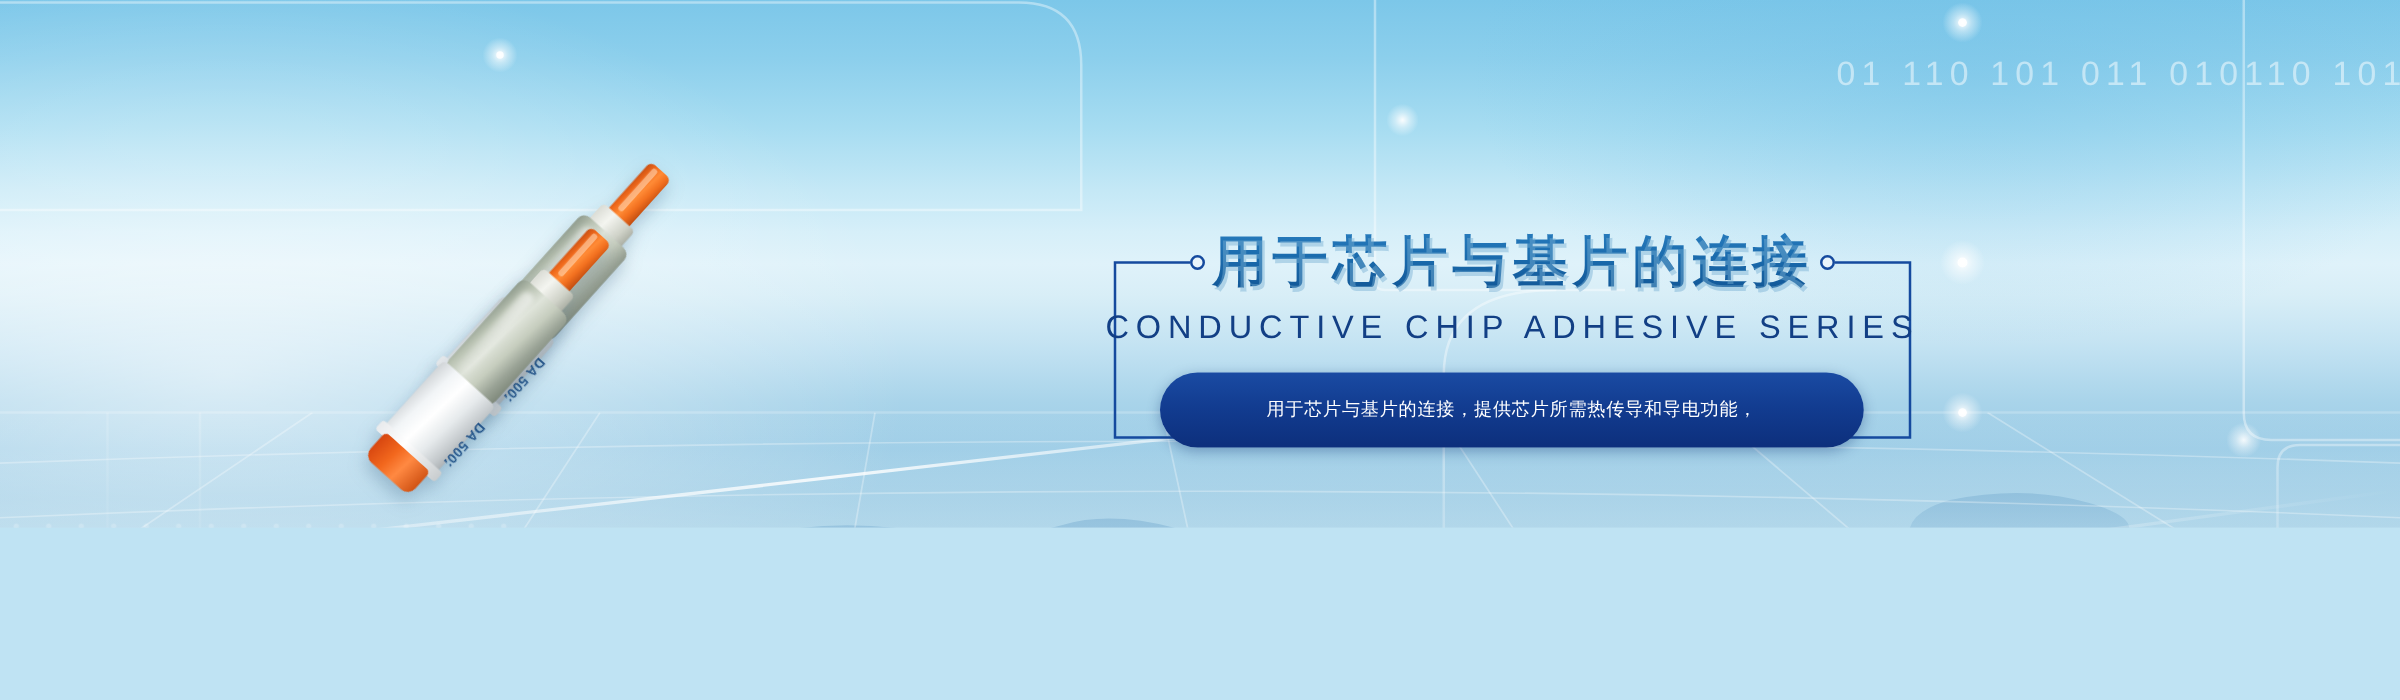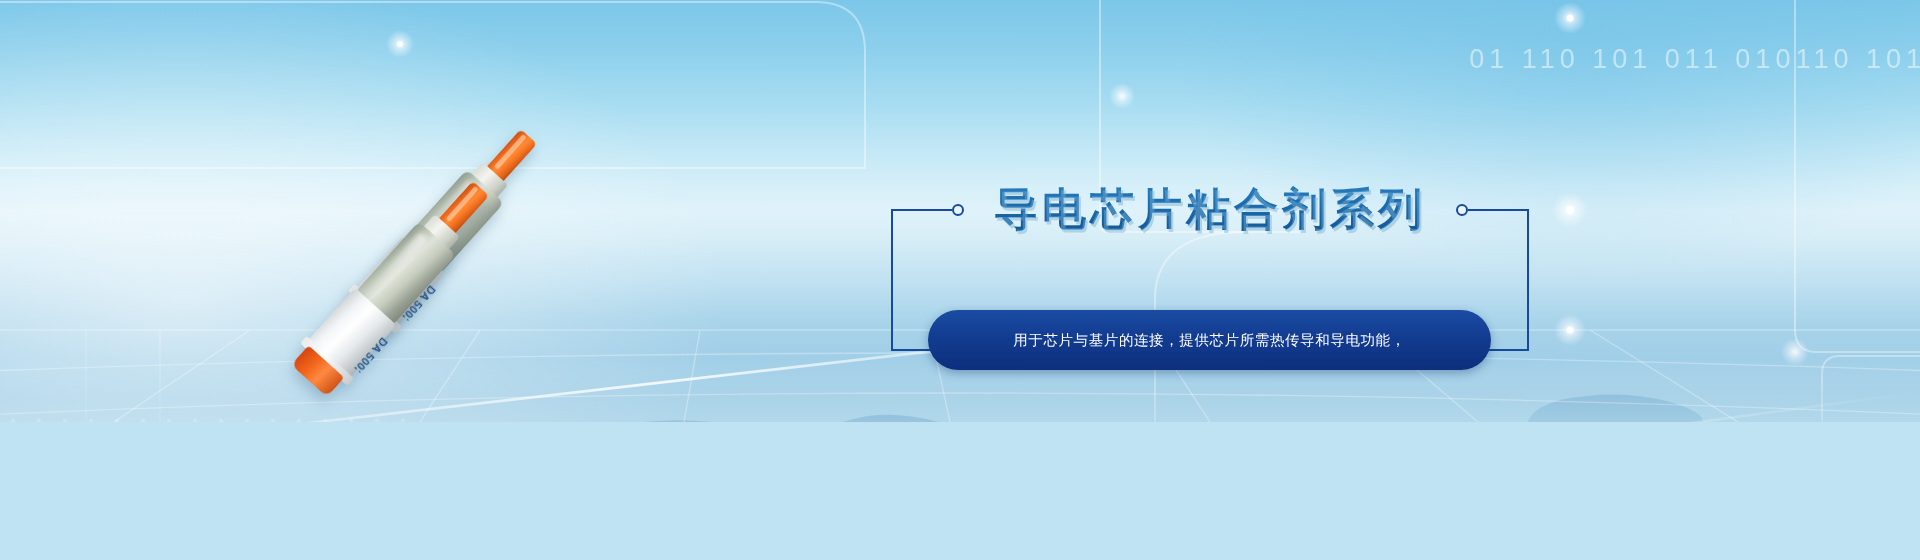--- a/index.html
+++ b/index.html
@@ -187,21 +187,21 @@
     white-space:nowrap;
   }
 
   .desc-box{
     position:absolute;
     left:48px; top:98px;
     width:563px; height:60px;
     border-radius:30px;
     background:linear-gradient(180deg,#1a4ba3 0%,#123c90 46%,#0d2f7c 100%);
     box-shadow:0 3px 10px rgba(12,45,110,.35);
-    display:flex; align-items:center; justify-content:center;margin-top:12px;
+    display:flex; align-items:center; justify-content:center;
   }
   .desc-text{
     color:#ffffff;
     font-size:14.5px; line-height:22px;
     text-align:center;
     letter-spacing:.6px;
     padding:0 26px;
   }
   .desc-line{ display:block; white-space:nowrap; }
 </style>
@@ -372,21 +372,22 @@
       <g fill="none" stroke="#154a9e" stroke-width="2">
 
         <path d="M 72 10 L 12 10 L 12 150 L 92 150"></path>
 
         <path d="M 588 10 L 648 10 L 648 150 L 568 150"></path>
       </g>
       <circle cx="78" cy="10" r="5" fill="#eaf5fb" stroke="#154a9e" stroke-width="2"></circle>
       <circle cx="582" cy="10" r="5" fill="#eaf5fb" stroke="#154a9e" stroke-width="2"></circle>
     </svg>
 
-    <div class="title-cn">导电芯片粘合剂系列</div>
+    <div class="title-cn">用于芯片与基片的连接</div>
+    <div class="title-en">CONDUCTIVE CHIP ADHESIVE SERIES</div>
 
     <div class="desc-box">
       <div class="desc-text">
         <span class="desc-line">用于芯片与基片的连接，提供芯片所需热传导和导电功能，</span>
       </div>
     </div>
   </div>
 
 </div>
 

